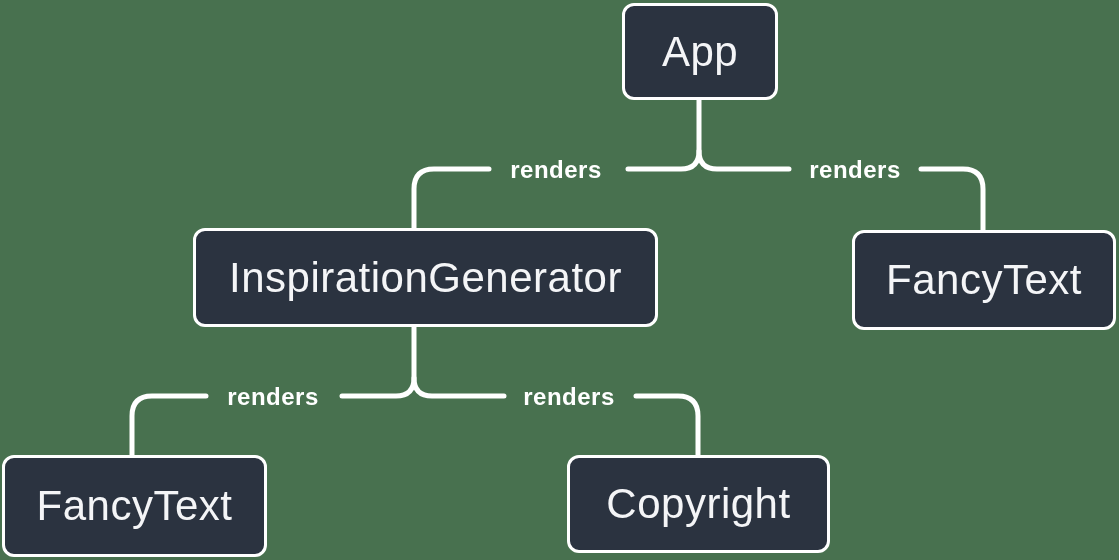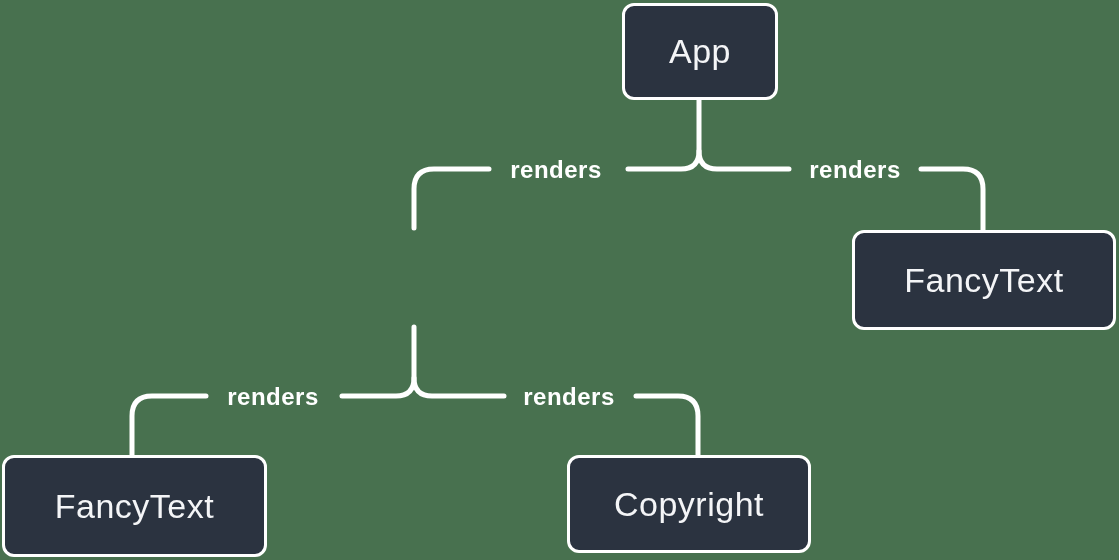--- a/index.html
+++ b/index.html
@@ -26,21 +26,21 @@
     stroke-linecap: round;
   }
   .node {
     position: absolute;
     box-sizing: border-box;
     border: 3px solid;
     border-radius: 12px;
     display: flex;
     align-items: center;
     justify-content: center;
-    font-size: 34px;
+    font-size: 42px;
     font-weight: 400;
     letter-spacing: 0.5px;
     white-space: nowrap;
   }
   .edge-label {
     position: absolute;
     transform: translate(-50%, -50%);
     font-size: 24px;
     font-weight: 700;
     letter-spacing: 0.5px;
@@ -59,16 +59,17 @@
       <path d="M414,327 L414,378 Q414,396 396,396 L342,396" stroke="#ffffff"></path>
       <path d="M206,396 L152,396 Q132,396 132,416 L132,455" stroke="#ffffff"></path>
       <path d="M414,378 Q414,396 432,396 L504,396" stroke="#ffffff"></path>
       <path d="M636,396 L678,396 Q698,396 698,416 L698,455" stroke="#ffffff"></path>
     </svg>
 <div class="edge-label" style="left: 556px; top: 170px; color: rgb(255, 255, 255);">renders</div>
     <div class="edge-label" style="left: 855px; top: 170px; color: rgb(255, 255, 255);">renders</div>
     <div class="edge-label" style="left: 273px; top: 397px; color: rgb(255, 255, 255);">renders</div>
     <div class="edge-label" style="left: 569px; top: 397px; color: rgb(255, 255, 255);">renders</div>
     <div class="node" style="left: 622px; top: 3px; width: 156px; height: 97px; background: rgb(43, 51, 64); border-color: rgb(255, 255, 255); color: rgb(244, 245, 247);">App</div>
+    <div class="node" style="left: 193px; top: 228px; width: 465px; height: 99px; background: rgb(43, 51, 64); border-color: rgb(255, 255, 255); color: rgb(244, 245, 247);">InspirationGenerator</div>
     <div class="node" style="left: 852px; top: 230px; width: 264px; height: 100px; background: rgb(43, 51, 64); border-color: rgb(255, 255, 255); color: rgb(244, 245, 247);">FancyText</div>
     <div class="node" style="left: 2px; top: 455px; width: 265px; height: 102px; background: rgb(43, 51, 64); border-color: rgb(255, 255, 255); color: rgb(244, 245, 247);">FancyText</div>
-    <div class="node" style="left: 567px; top: 455px; width: 244px; height: 98px; background: rgb(43, 51, 64); border-color: rgb(255, 255, 255); color: rgb(244, 245, 247);">Copyright</div>
+    <div class="node" style="left: 567px; top: 455px; width: 263px; height: 98px; background: rgb(43, 51, 64); border-color: rgb(255, 255, 255); color: rgb(244, 245, 247);">Copyright</div>
   </div>
 
 </body></html>

